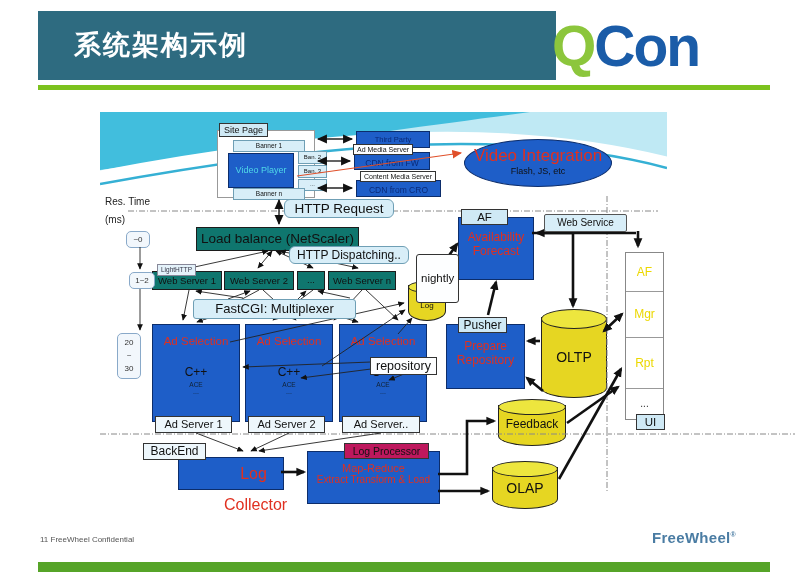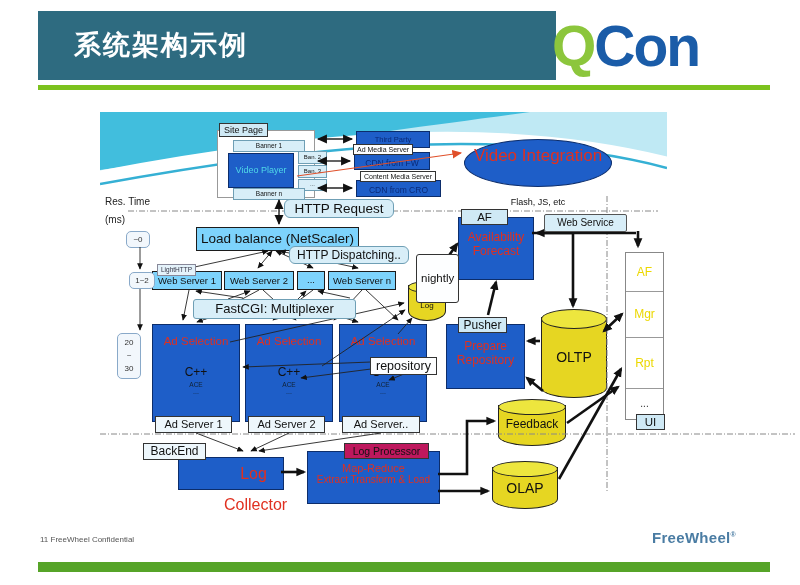--- a/index.html
+++ b/index.html
@@ -13,21 +13,21 @@
   .qcon .q{color:#8cc63c;}
   .qcon .con{color:#1a5ca8;}
   .hdr-line{position:absolute;left:38px;top:85px;width:732px;height:5px;background:#7cc21e;}
   
   .foot-note{position:absolute;left:40px;top:535px;font-size:8px;color:#555;}
   .fw-logo{position:absolute;left:652px;top:529px;font-size:15px;font-weight:bold;color:#4a7ca3;letter-spacing:0.3px;}
   .fw-logo sup{font-size:7px;}
   .foot-bar{position:absolute;left:38px;top:562px;width:732px;height:10px;background:#56a428;}
   
   .node-blue{position:absolute;background:#1e5ec8;border:1px solid #0c2d6b;z-index:2;text-align:center;}
-  .node-green{position:absolute;background:#7dd3fc;border:1px solid #1c1c1c;color:#111;z-index:2;text-align:center;}
+  .node-green{position:absolute;background:#0f766e;border:1px solid #1c1c1c;color:#111;z-index:2;text-align:center;}
   .lbl-blue{position:absolute;background:#d8eef8;border:1px solid #6f9fb5;color:#111;text-align:center;z-index:6;}
   .tab{position:absolute;background:#cfe9f5;border:1px solid #333;color:#111;text-align:center;z-index:6;white-space:nowrap;}
   .wtab{position:absolute;background:#fdfeff;border:1px solid #333;color:#111;text-align:center;z-index:6;white-space:nowrap;}
   .pill{position:absolute;background:#f2f7fc;border:1px solid #89a9c9;border-radius:5px;color:#333;text-align:center;z-index:4;}
   .red{color:#e03020;}
   .navy{color:#0a2a78;}
   
   .cyl{position:absolute;z-index:2;}
   .cyl-body{position:absolute;left:0;right:0;bottom:0;background:#e6d622;border:1.5px solid #222;border-top:none;border-radius:0 0 50% 50%/0 0 10px 10px;}
   .cyl-top{position:absolute;left:0;right:0;top:0;background:#ede63e;border:1.5px solid #222;border-radius:50%;}
@@ -67,21 +67,21 @@
   <div class="lbl-blue" style="left:233px;top:188px;width:70px;height:10px;font-size:6.5px;line-height:10px;z-index:3;">Banner n</div>
 
   <div class="node-blue navy" style="left:356px;top:131px;width:72px;height:15px;font-size:7.5px;line-height:15px;">Third Party Integration</div>
   <div class="wtab" style="left:353px;top:144px;font-size:7px;padding:0 3px;line-height:9px;">Ad Media Server</div>
   <div class="node-blue navy" style="left:354px;top:152px;width:74px;height:16px;font-size:8.5px;line-height:20px;">CDN from FW</div>
   <div class="wtab" style="left:360px;top:171px;font-size:7px;padding:0 3px;line-height:9px;">Content Media Server</div>
   <div class="node-blue navy" style="left:356px;top:180px;width:83px;height:15px;font-size:8.5px;line-height:18px;text-align:center;">CDN from CRO</div>
 
   <div class="abs" style="left:464px;top:139px;width:146px;height:46px;background:#1e5ec8;border:1.5px solid #0c2d6b;border-radius:50%;z-index:2;text-align:center;">
     <div style="font-size:17px;margin-top:6px;" class="red">Video Integration</div>
-    <div style="font-size:9px;color:#111;margin-top:31px;">Flash, JS, etc</div>
+    <div style="font-size:9px;color:#111;">Flash, JS, etc</div>
   </div>
 
   <div class="abs" style="left:105px;top:196px;font-size:10px;color:#222;z-index:4;">Res. Time</div>
   <div class="abs" style="left:105px;top:214px;font-size:10px;color:#222;z-index:4;">(ms)</div>
   <div class="pill" style="left:126px;top:231px;width:22px;height:15px;font-size:8px;line-height:15px;">~0</div>
   <div class="pill" style="left:129px;top:272px;width:24px;height:15px;font-size:8px;line-height:15px;">1~2</div>
   <div class="pill" style="left:117px;top:333px;width:22px;height:42px;font-size:8px;line-height:13px;padding-top:2px;">
     <div>20</div>
     <div>~</div>
     <div>30</div>

